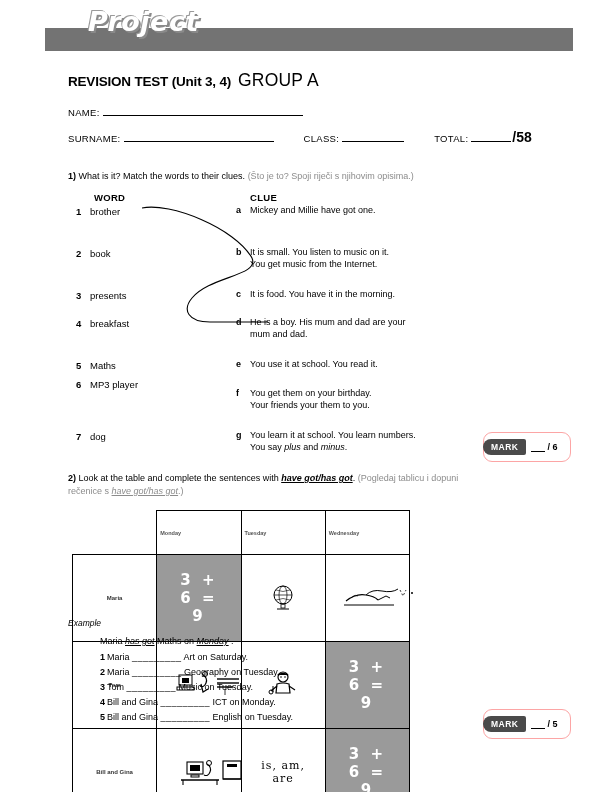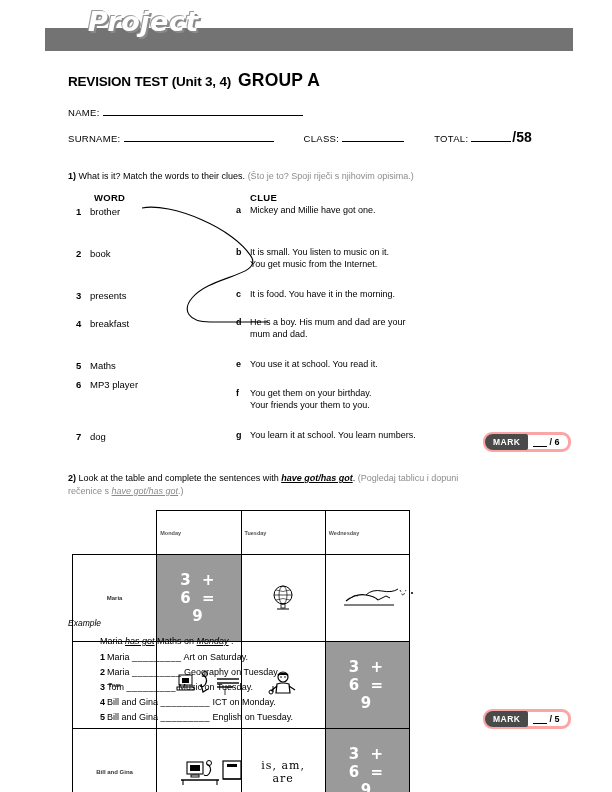--- a/index.html
+++ b/index.html
@@ -46,21 +46,21 @@
     display: flex;
     align-items: baseline;
   }
   #title-main {
     font-size: 13.5px;
     font-weight: bold;
     letter-spacing: -0.2px;
   }
   #title-group {
     font-size: 17.5px;
-    font-weight: bold;
+    font-weight: normal;
     margin-left: 7px;
     letter-spacing: 0.2px;
   }
 
   
   .field-row {
     position: absolute;
     font-size: 9.5px;
     letter-spacing: 0.3px;
     white-space: nowrap;
@@ -160,22 +160,22 @@
     left: 140px;
     top: 198px;
     width: 130px;
     height: 135px;
     pointer-events: none;
   }
 
   
   .mark-badge {
     position: absolute;
-    height: 20px;
-    border: 3px solid #fca5a5;
+    height: 30px;
+    border: 1px solid #fca5a5;
     border-radius: 9px;
     background: #ffffff;
     display: flex;
     align-items: center;
     padding-right: 7px;
     box-sizing: border-box;
   }
   .mark-pill {
     background: #4a4a4a;
     color: #ffffff;
@@ -349,20 +349,21 @@
   <span class="clue-text">You use it at school. You read it.</span>
 </div>
 <div class="clue-item" style="top:388px;">
   <span class="clue-letter">f</span>
   <span class="clue-text">You get them on your birthday.</span>
   <span class="clue-text">Your friends your them to you.</span>
 </div>
 <div class="clue-item" style="top:430px;">
   <span class="clue-letter">g</span>
   <span class="clue-text">You learn it at school. You learn numbers.</span>
+  <span class="clue-text">You say <i>plus</i> and <i>minus</i>.</span>
 </div>
 
 <svg id="match-line" viewBox="0 0 130 135">
   <path d="M 2 10 C 30 4 95 30 112 60 C 120 78 70 78 52 100 C 42 112 48 124 70 124 L 128 124" fill="none" stroke="#000" stroke-width="1.1"></path>
 </svg>
 
 <div class="mark-badge" id="mark-1">
   <span class="mark-pill">MARK</span>
   <span class="mark-blank"></span>
   <span class="mark-out">/ 6</span>

